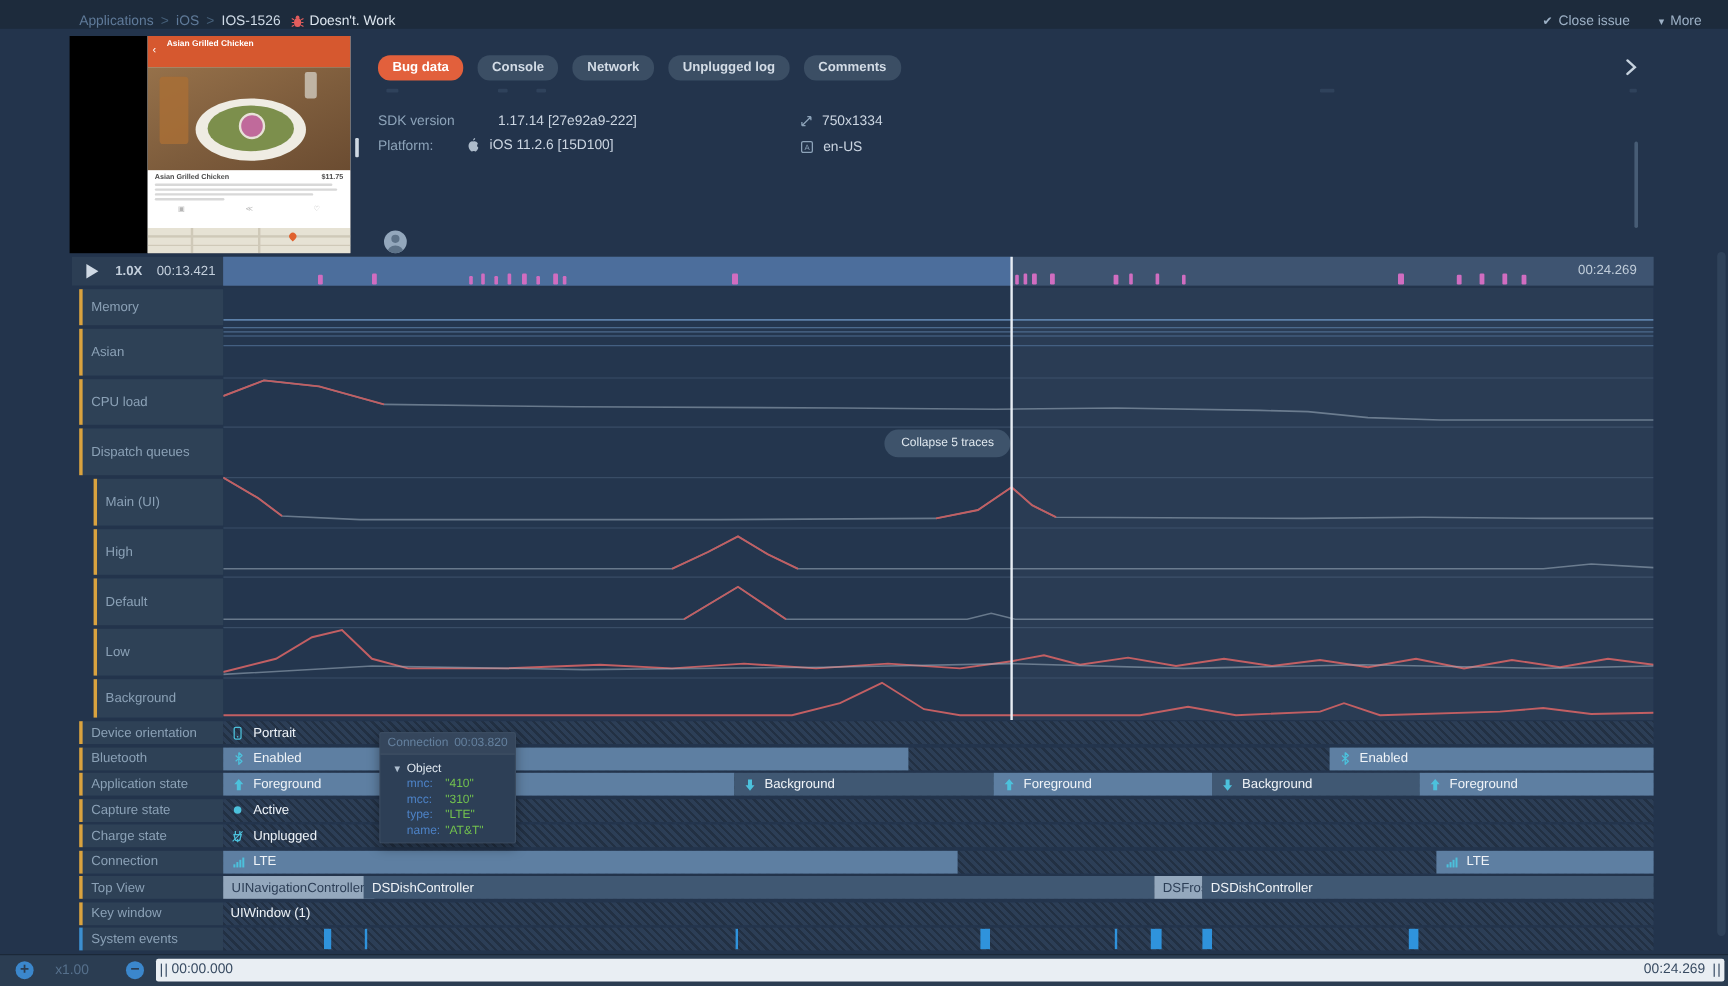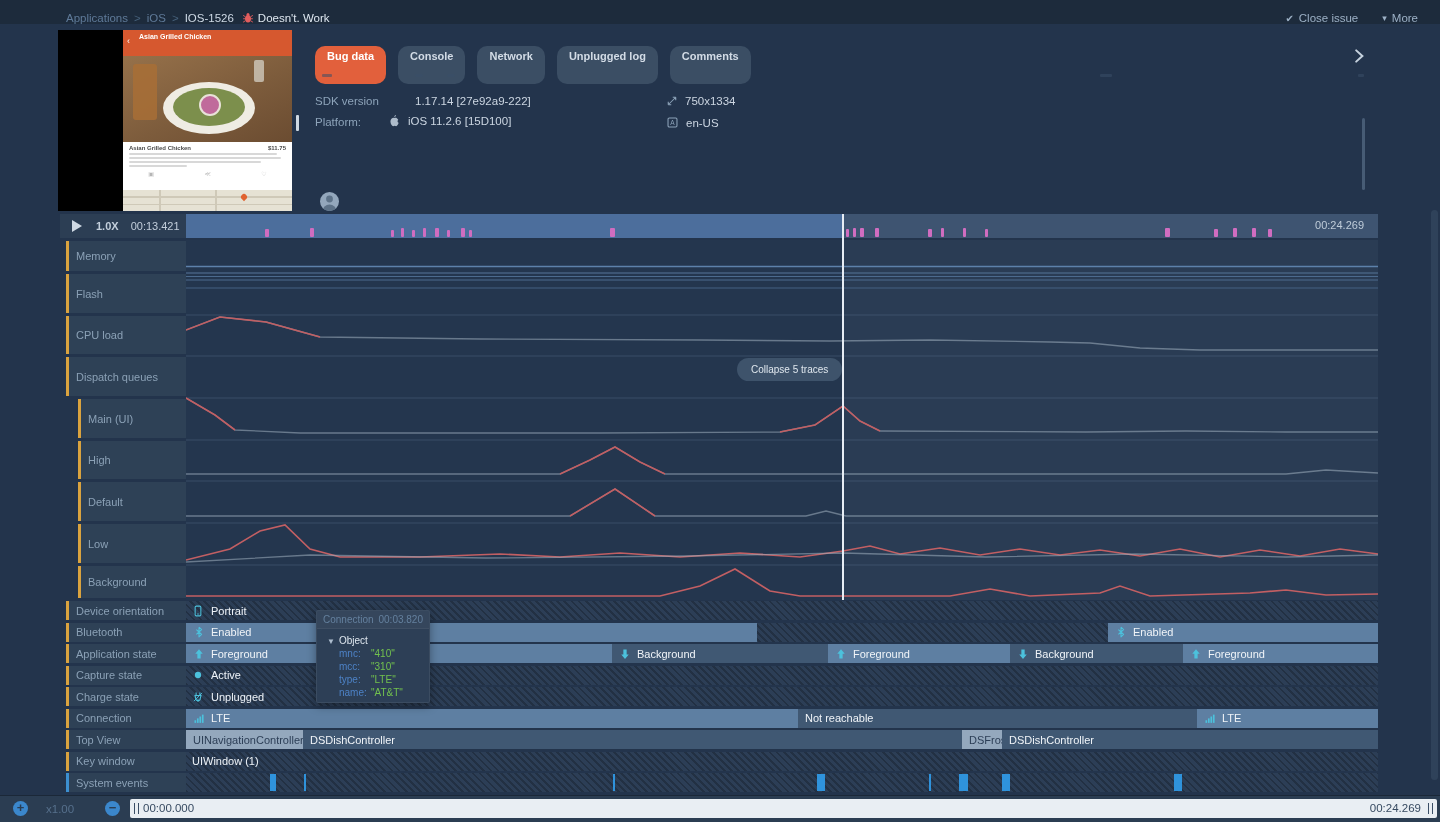--- a/index.html
+++ b/index.html
@@ -30,21 +30,21 @@
   .shot-row{display:flex;justify-content:space-between;padding:3px 6px 0 6px;font-size:6px;font-weight:bold;color:#4a4a4a;}
   .gl{height:2px;background:#d8d8d8;margin:2px 6px 0 6px;border-radius:1px;}
   .icon-dots{display:flex;justify-content:space-around;margin-top:3px;color:#b5b5b5;font-size:6px;}
   #shot-map{position:absolute;left:0;top:160px;width:169px;height:21px;background:#e6e2d4;overflow:hidden;}
   .street{position:absolute;background:#cfc9b8;}
   .map-pin{position:absolute;left:118px;top:4px;width:6px;height:6px;background:#e0622f;border-radius:50% 50% 50% 0;transform:rotate(-45deg);}
   
   #drag-handle{left:296px;top:115px;width:3px;height:16px;background:#cfd9e3;border-radius:1px;cursor:col-resize;}
   
   #tabs{left:315px;top:46px;display:flex;gap:12px;}
-  .tab{background:#3b4e64;color:#d3dce6;font-size:11px;font-weight:bold;padding:4px 12px 22px;border-radius:10px;cursor:pointer;white-space:nowrap;text-align:center;}
+  .tab{background:#3b4e64;color:#d3dce6;font-size:11px;font-weight:bold;padding:4px 12px 5px;border-radius:10px;cursor:pointer;white-space:nowrap;text-align:center;}
   .tab.active{background:#e2603c;color:#fff;}
   .frag{background:#3a4f68;opacity:.55;height:3px;border-radius:1px;}
   .info-label{color:#8da3b9;font-size:11.5px;}
   .info-value{color:#ccd6e2;font-size:11.5px;display:flex;align-items:center;gap:7px;}
   #next-chevron{left:1350px;top:47px;width:18px;height:18px;color:#c6d2de;cursor:pointer;}
   #info-scroll{left:1362px;top:118px;width:3px;height:72px;background:#475c75;border-radius:2px;cursor:pointer;}
   #avatar{left:320px;top:192px;width:19px;height:19px;border-radius:50%;background:#93a7bc;overflow:hidden;}
   
   #playerbar{left:60px;top:214px;width:1318px;height:24px;background:#2c3e54;display:flex;align-items:center;}
   #play-btn{width:0;height:0;border-left:10px solid #cfd9e4;border-top:6px solid transparent;border-bottom:6px solid transparent;margin-left:12px;cursor:pointer;}
@@ -286,21 +286,21 @@
       <polyline points="0,276 384,276 429,249 469,276 620,276 640,271 660,276 1192,276" fill="none" stroke="rgba(160,176,192,0.55)" stroke-width="1.3"></polyline>
       <polyline points="384,276 429,249 469,276" fill="none" stroke="#c25f63" stroke-width="1.6"></polyline>
       <polyline points="0,320 44,309 74,291 99,285 124,309 154,317 234,317 314,314 374,317 434,313 494,317 554,313 614,317 657,311 684,306 714,314 754,308 794,315 834,309 874,315 914,310 954,316 994,309 1034,317 1074,310 1114,316 1154,309 1192,314" fill="none" stroke="#c25f63" stroke-width="1.6"></polyline>
       <polyline points="0,322 124,315 300,318 500,316 657,313 800,317 950,314 1100,317 1192,315" fill="none" stroke="rgba(160,176,192,0.55)" stroke-width="1.3"></polyline>
       <polyline points="0,356 474,356 514,346 549,329 584,351 614,356 764,356 804,349 844,356 914,353 934,346 964,356 1064,353 1100,350 1140,355 1192,354" fill="none" stroke="#c25f63" stroke-width="1.6"></polyline>
     </svg>
   <div id="chart-labels">
       <div class="ybar abs" style="left: 66px; top: 241px; height: 30px;"></div>
       <div class="chart-label" style="left: 69px; top: 241px; width: 117px; height: 30px;">Memory</div>
       <div class="ybar abs" style="left: 66px; top: 274px; height: 39px;"></div>
-      <div class="chart-label" style="left: 69px; top: 274px; width: 117px; height: 39px;">Flash</div>
+      <div class="chart-label" style="left: 69px; top: 274px; width: 117px; height: 39px;">Asian</div>
       <div class="ybar abs" style="left: 66px; top: 316px; height: 38px;"></div>
       <div class="chart-label" style="left: 69px; top: 316px; width: 117px; height: 38px;">CPU load</div>
       <div class="ybar abs" style="left: 66px; top: 357px; height: 39px;"></div>
       <div class="chart-label" style="left: 69px; top: 357px; width: 117px; height: 39px;">Dispatch queues</div>
       <div class="ybar abs" style="left: 78px; top: 399px; height: 39px;"></div>
       <div class="chart-label" style="left: 81px; top: 399px; width: 105px; height: 39px;">Main (UI)</div>
       <div class="ybar abs" style="left: 78px; top: 441px; height: 38px;"></div>
       <div class="chart-label" style="left: 81px; top: 441px; width: 105px; height: 38px;">High</div>
       <div class="ybar abs" style="left: 78px; top: 482px; height: 39px;"></div>
       <div class="chart-label" style="left: 81px; top: 482px; width: 105px; height: 39px;">Default</div>
@@ -422,23 +422,20 @@
           <span style="display: flex;">
             <svg width="12" height="12" viewBox="0 0 14 16">
               <rect x="1" y="11" width="2.2" height="3.5" fill="#4cc1dc"></rect>
               <rect x="4.3" y="8.5" width="2.2" height="6" fill="#4cc1dc"></rect>
               <rect x="7.6" y="6" width="2.2" height="8.5" fill="#4cc1dc"></rect>
               <rect x="10.9" y="3.5" width="2.2" height="11" fill="#4cc1dc"></rect>
             </svg>
           </span>
           <span>LTE</span>
         </div>
-        <div class="seg dark" style="left: 612px; width: 399px;">
-          <span>Not reachable</span>
-        </div>
         <div class="seg light" style="left: 1011px; width: 181px;">
           <span style="display: flex;">
             <svg width="12" height="12" viewBox="0 0 14 16">
               <rect x="1" y="11" width="2.2" height="3.5" fill="#4cc1dc"></rect>
               <rect x="4.3" y="8.5" width="2.2" height="6" fill="#4cc1dc"></rect>
               <rect x="7.6" y="6" width="2.2" height="8.5" fill="#4cc1dc"></rect>
               <rect x="10.9" y="3.5" width="2.2" height="11" fill="#4cc1dc"></rect>
             </svg>
           </span>
           <span>LTE</span>

